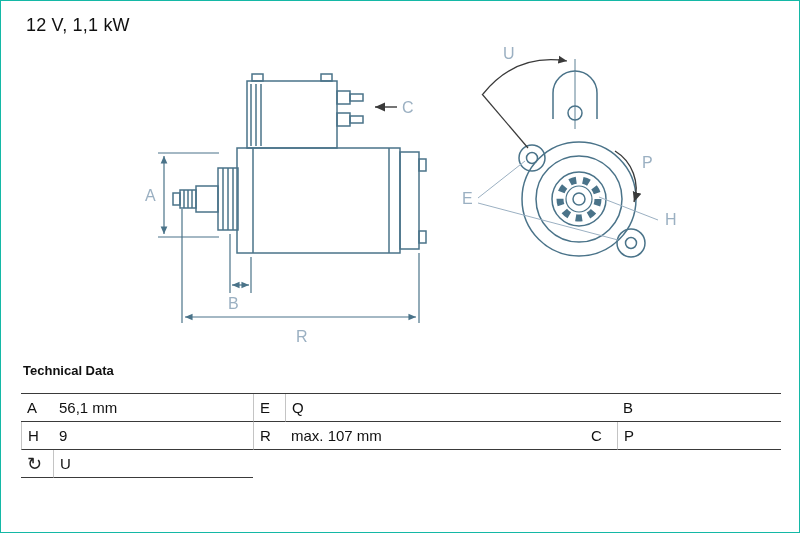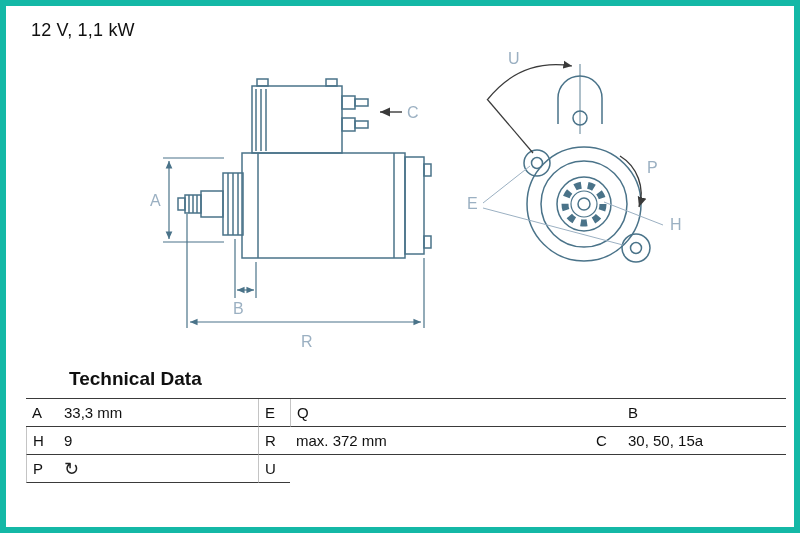--- a/index.html
+++ b/index.html
@@ -1,40 +1,40 @@
 <!DOCTYPE html>
 <html><head>
 <meta charset="utf-8">
 <style>
   html,body{margin:0;padding:0;background:#fff;}
   .page{
     position:relative;
     width:800px;height:533px;
     background:#ffffff;
-    border:6px solid #14b8a6;
+    border:1px solid #14b8a6;
     box-sizing:border-box;
     font-family:"Liberation Sans", sans-serif;
     color:#111;
     overflow:hidden;
     padding-left:8px;
   }
   .power-rating{
     position:absolute;left:25px;top:14px;
     font-size:18px;font-weight:500;color:#101010;
     letter-spacing:0.2px;
   }
   .drawing-svg{position:absolute;left:0;top:30px;}
   .dim-label{
     fill:#9bb0c2;
     font-family:"Liberation Sans", sans-serif;
     font-size:16px;
   }
   .tech-title{
     position:absolute;left:22px;top:362px;
-    font-size:19px;font-weight:bold;color:#101010;margin-left:41px;
+    font-size:13px;font-weight:bold;color:#101010;
   }
   .tech-table{
     position:absolute;left:20px;top:392px;
     width:760px;
     display:grid;
     grid-template-columns:32px 200px 32px 300px 32px auto;
     border-top:1px solid #3a3a3a;
     font-size:15px;
   }
   .tech-table .cell{
@@ -177,31 +177,30 @@
 
     <line x1="657" y1="219" x2="598" y2="196" stroke="#9bb0c2" stroke-width="1"></line>
     <text class="dim-label" x="664" y="224">H</text>
   </svg>
 
   <div class="tech-title">Technical Data</div>
 
   <div class="tech-table">
 
     <div class="cell">A</div>
-    <div class="cell">33,3 mm</div>
+    <div class="cell">56,1 mm</div>
     <div class="cell sep">E</div>
     <div class="cell sep">Q</div>
     <div class="cell"></div>
 
     <div class="cell">B</div>
     <div class="cell sep">H</div>
     <div class="cell">9</div>
     <div class="cell sep">R</div>
-    <div class="cell">max. 372 mm</div>
+    <div class="cell">max. 107 mm</div>
 
     <div class="cell">C</div>
-    <div class="cell">30, 50, 15a</div>
     <div class="cell sep">P</div>
     <div class="cell"><span class="rot-icon">↻</span></div>
     <div class="cell sep">U</div>
   </div>
 
 </div>
 
 </body></html>

